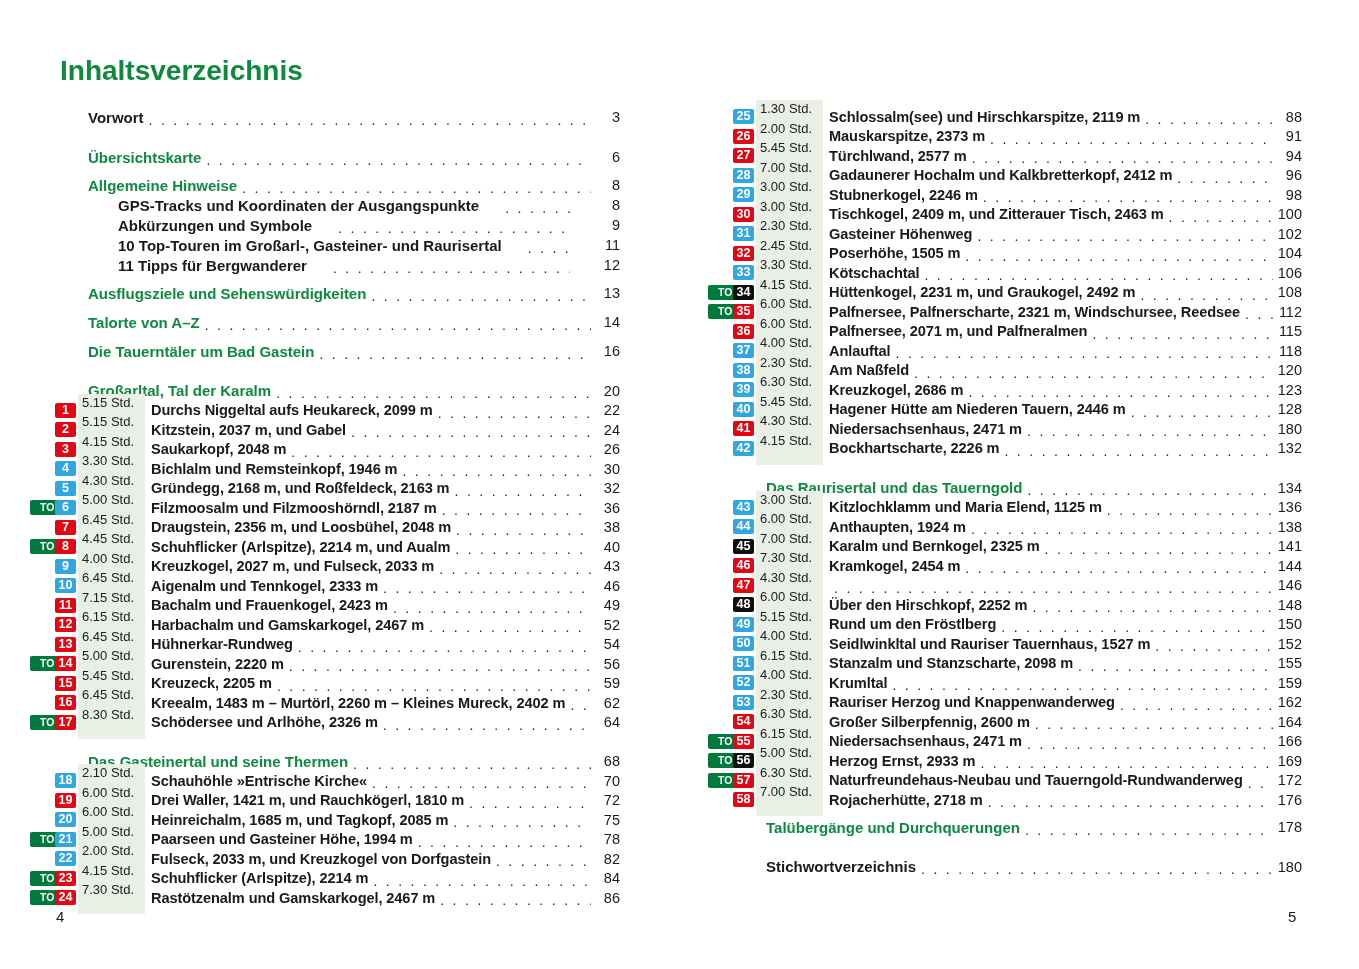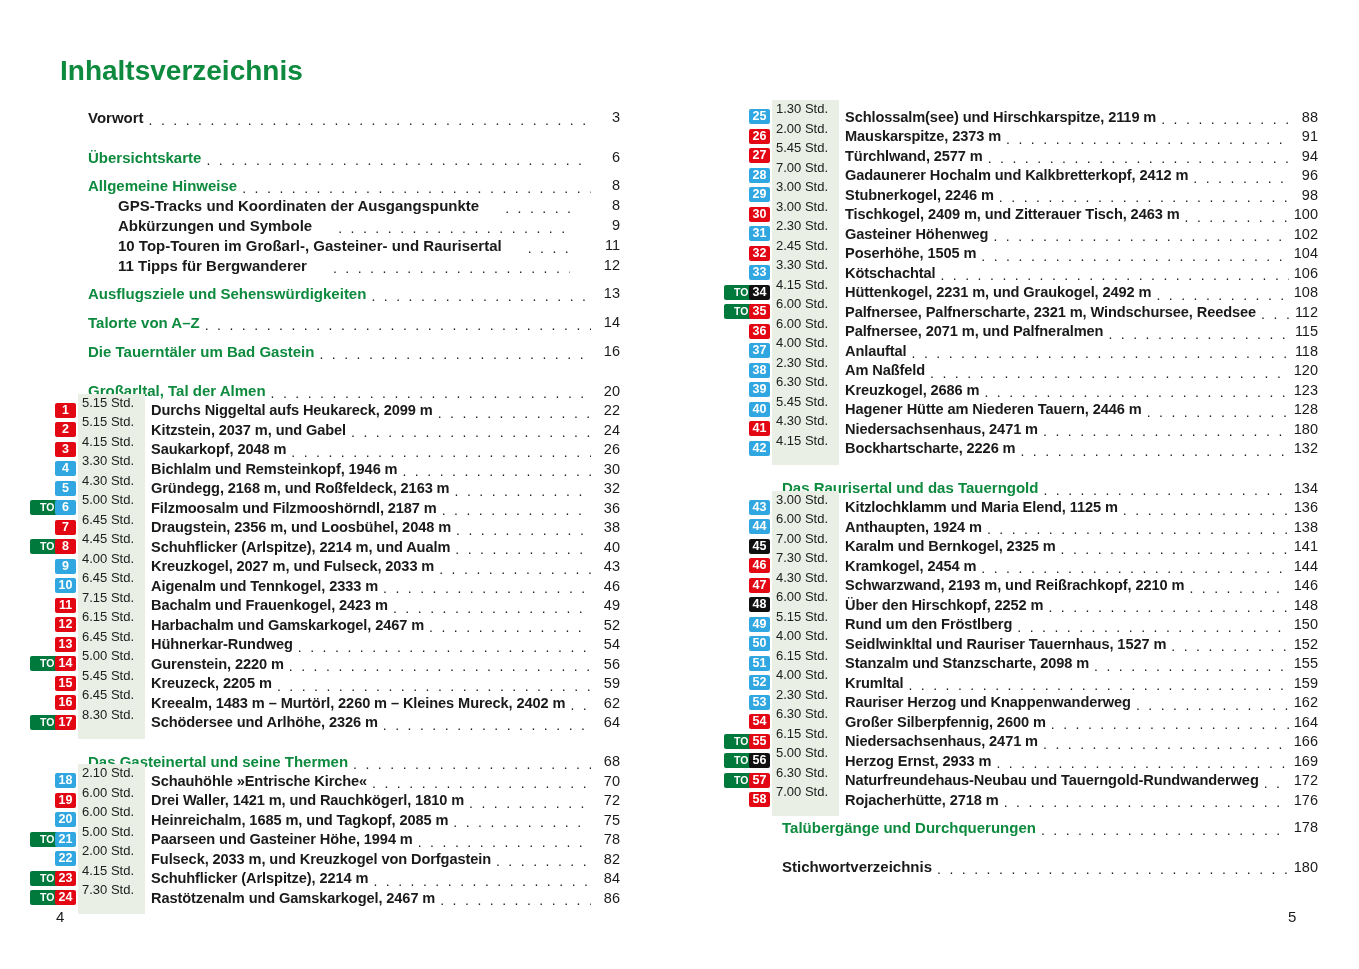--- a/index.html
+++ b/index.html
@@ -2,21 +2,21 @@
 <html style="--green: #0d8a3e; --red: #e30613; --blue: #30a7e0; --black: #101010; --topgreen: #00793c; --timebg: #e9efe4; --text: #1a1a1a;"><head>
 <meta charset="utf-8">
 <style>
   html,body{margin:0;padding:0;background:#ffffff;}
   .page{
     position:relative;width:1359px;height:969px;background:#ffffff;overflow:hidden;
     font-family:"Liberation Sans", sans-serif;color:var(--text,#1a1a1a);
   }
   .col{position:absolute;}
   .col-left{left:30px;top:55px;width:590px;}
-  .col-right{left:724px;top:107px;width:594px;}
+  .col-right{left:708px;top:107px;width:594px;}
   h1.title{
     margin:0 0 20px 30px;font-size:28px;line-height:32px;font-weight:bold;
     color:var(--green,#0d8a3e);letter-spacing:0;
   }
   .row{display:flex;align-items:center;height:19.5px;font-size:15px;}
   .intro .row{height:20px;}
   
   #front-matter .row:nth-child(2){margin-top:20px;}
   #front-matter .row:nth-child(3){margin-top:8px;}
   #front-matter .row:nth-child(8){margin-top:8px;}
@@ -119,21 +119,21 @@
         </div>
         <div class="row entry green">
           <span class="label">Die Tauerntäler um Bad Gastein</span>
           <span class="leader"></span>
           <span class="pg">16</span>
         </div>
       </div>
     <div id="left-sections">
         <div class="section">
           <div class="row entry green">
-            <span class="label">Großarltal, Tal der Almen</span>
+            <span class="label">Großarltal, Tal der Karalm</span>
             <span class="leader"></span>
             <span class="pg">20</span>
           </div>
           <div class="row tour">
             <span class="slot-top"></span>
             <span class="badge-num badge-red">1</span>
             <span class="time">5.15 Std.</span>
             <span class="name">Durchs Niggeltal aufs Heukareck, 2099 m</span>
             <span class="leader"></span>
             <span class="pg">22</span>
@@ -533,21 +533,20 @@
             <span class="badge-num badge-red">46</span>
             <span class="time">7.30 Std.</span>
             <span class="name">Kramkogel, 2454 m</span>
             <span class="leader"></span>
             <span class="pg">144</span>
           </div>
           <div class="row tour">
             <span class="slot-top"></span>
             <span class="badge-num badge-red">47</span>
             <span class="time">4.30 Std.</span>
-            <span class="name">Schwarzwand, 2193 m, und Reißrachkopf, 2210 m</span>
             <span class="leader"></span>
             <span class="pg">146</span>
           </div>
           <div class="row tour">
             <span class="slot-top"></span>
             <span class="badge-num badge-black">48</span>
             <span class="time">6.00 Std.</span>
             <span class="name">Über den Hirschkopf, 2252 m</span>
             <span class="leader"></span>
             <span class="pg">148</span>

